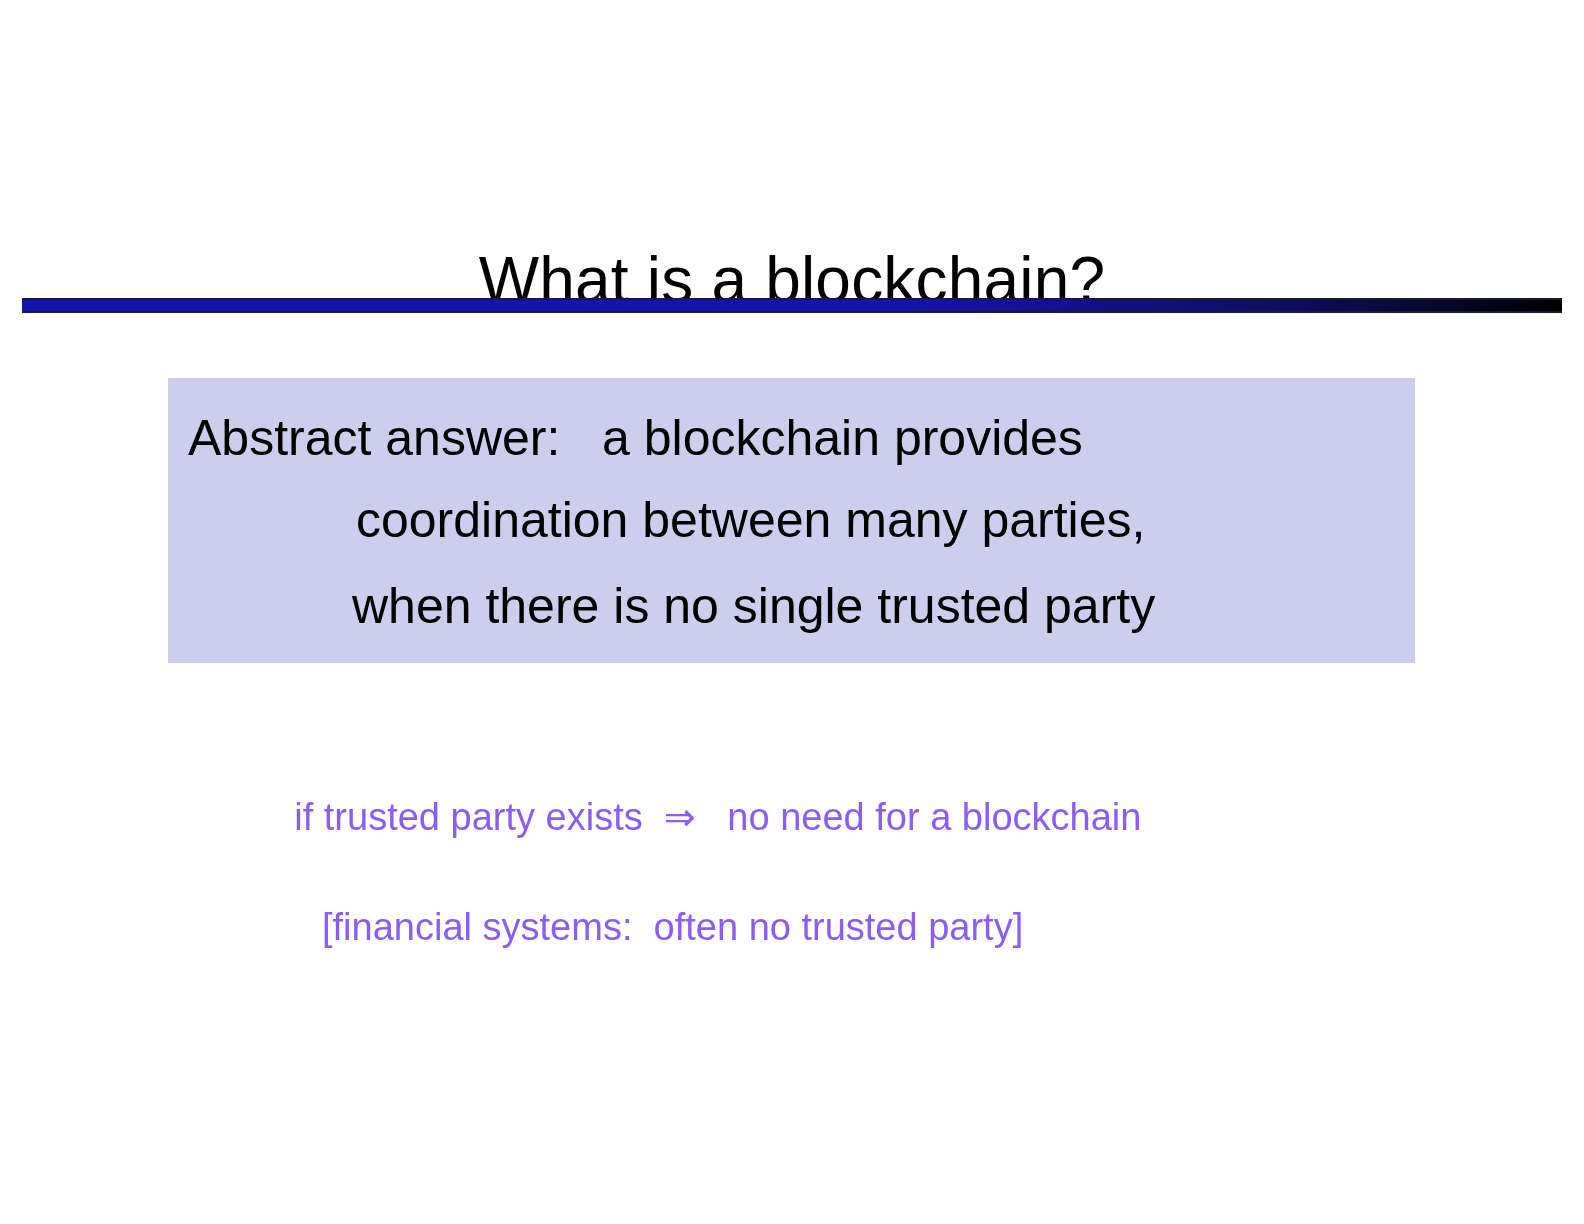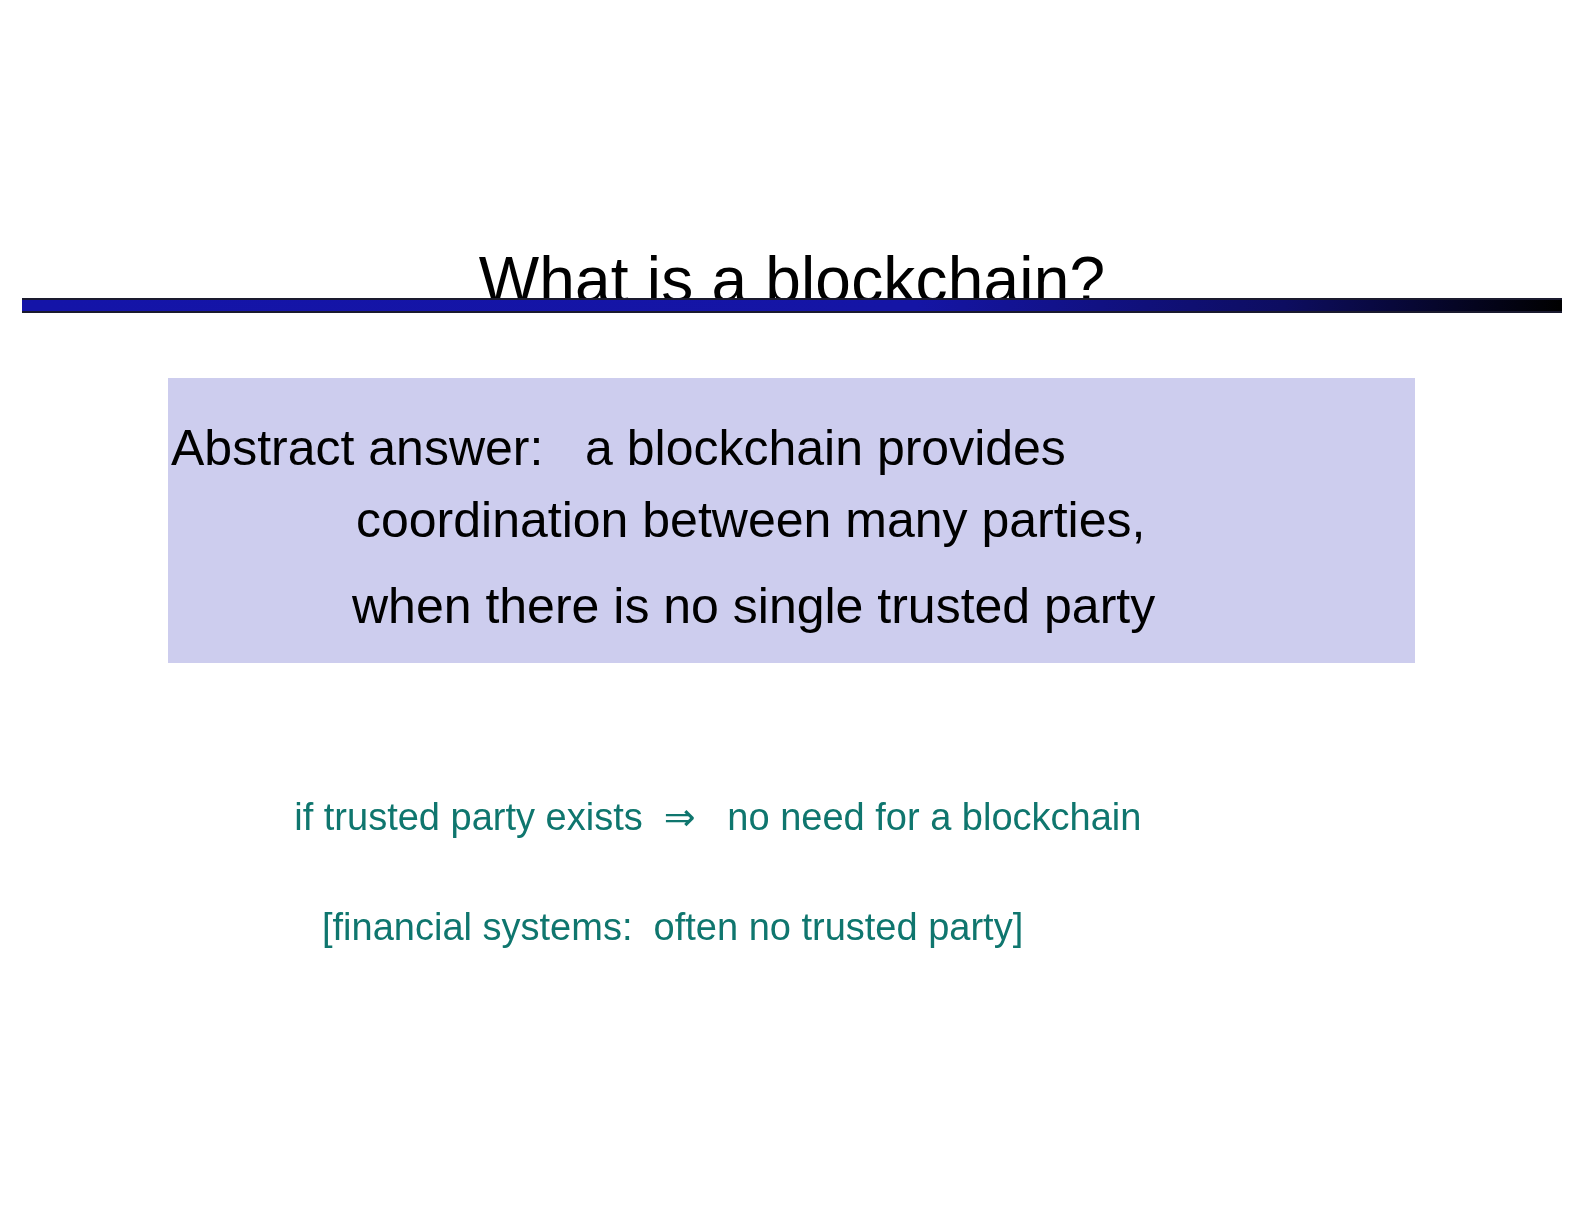--- a/index.html
+++ b/index.html
@@ -64,40 +64,40 @@
     position: absolute;
     left: 0;
     width: 100%;
     font-size: 50px;
     font-weight: 400;
     line-height: 58px;
     white-space: pre;
     color: #000000;
   }
   .callout-line-1 {
-    top: 41px;
-    padding-left: 3px;
+    top: 31px;
+    padding-left: 20px;
   }
   .callout-line-2 {
     top: 113px;
     padding-left: 188px;
   }
   .callout-line-3 {
     top: 199px;
     padding-left: 184px;
   }
 
   
   .note {
     position: absolute;
     font-size: 38px;
     font-weight: 400;
     line-height: 46px;
     white-space: pre;
-    color: #0f766e;
+    color: #8b5cf6;
   }
   .note-implication {
     left: 252px;
     top: 748px;
   }
   .note-implication .arrow-glyph {
     font-size: 38px;
     line-height: 46px;
   }
   .note-bracket {

